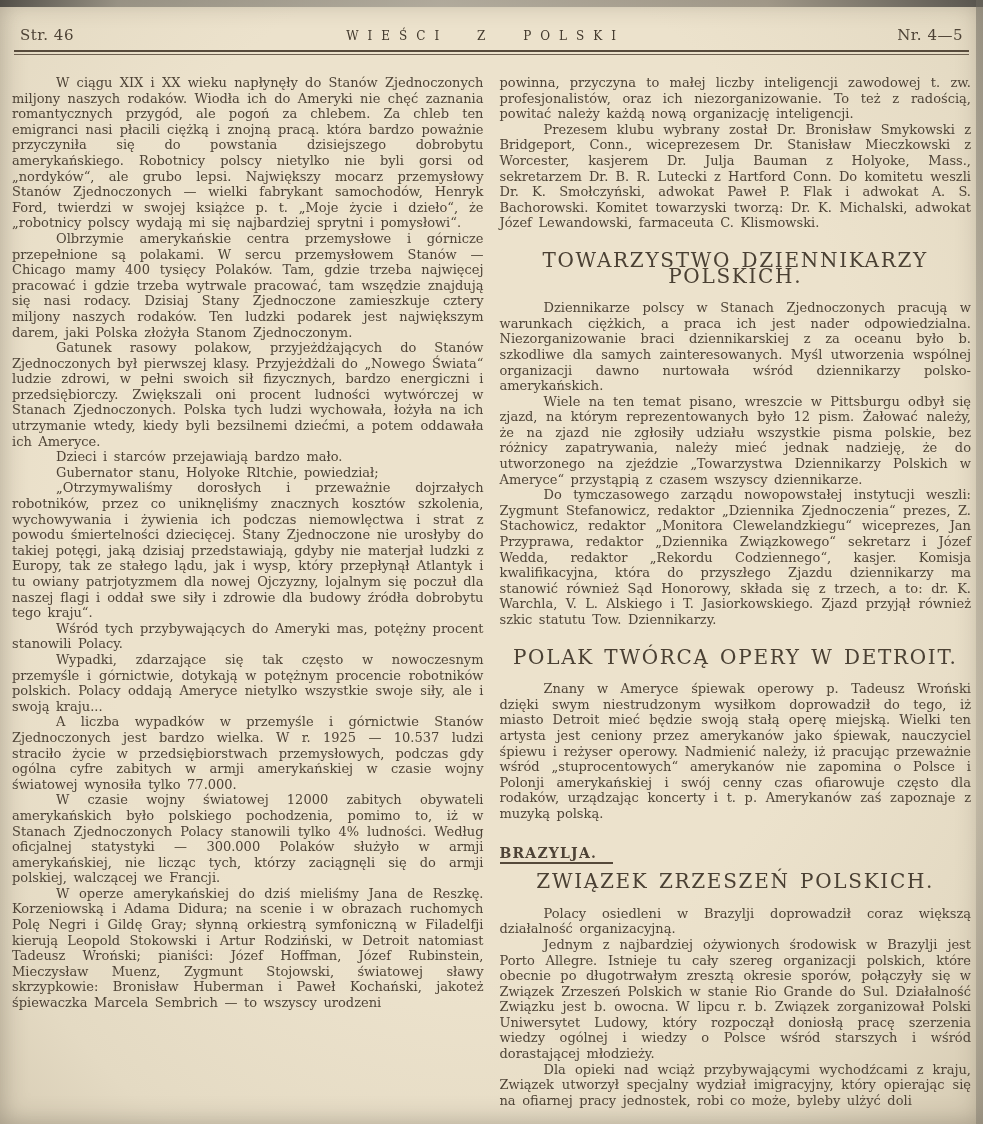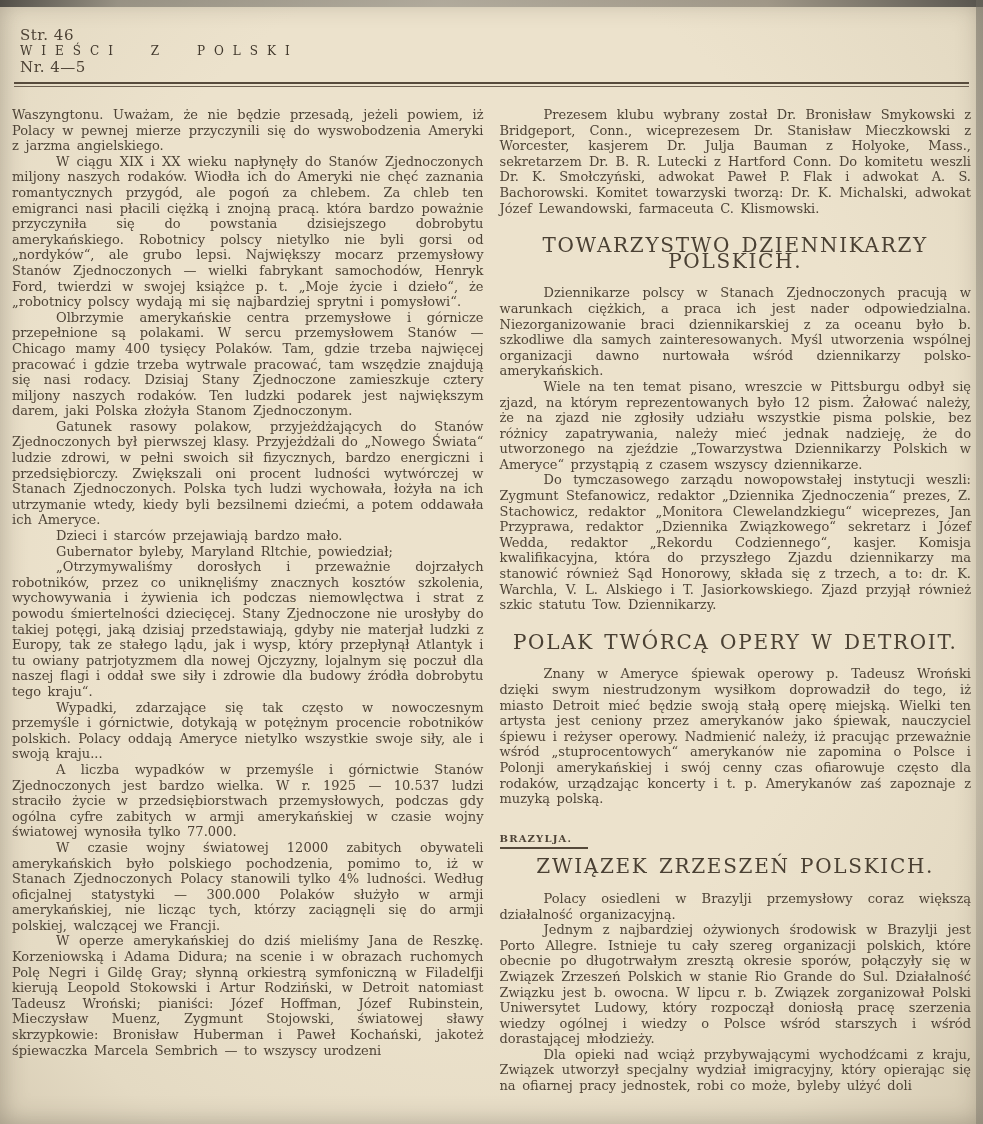--- a/index.html
+++ b/index.html
@@ -25,21 +25,20 @@
   }
   .scan-right{
     position:absolute;top:0;right:0;bottom:0;width:7px;
     background:linear-gradient(180deg,#6e6a60 0%,#9a correspond 0%, #9a9486 30%, #b3ab9a 70%, #827c6f 100%);
     background:linear-gradient(180deg,#6e6a60 0%,#9a9486 30%,#b3ab9a 70%,#827c6f 100%);
     opacity:.55;
   }
   .masthead{
     display:flex;justify-content:space-between;align-items:baseline;
     padding:0 8px 6px 8px;
-    flex-direction:column;
   }
   .page-no,.issue-no{font-size:15px;letter-spacing:.5px;}
   .title{
     font-size:12px;letter-spacing:9px;word-spacing:16px;
     color:#42392d;white-space:nowrap;
   }
   .rule{
     height:2px;border-top:2px solid #574b3c;border-bottom:1px solid #6e6151;
     margin:0 2px;
   }
@@ -51,21 +50,21 @@
     font-size:13px;line-height:15.6px;word-spacing:2.4px;
     text-rendering:optimizeLegibility;
   }
   .col p{margin:0;text-align:justify;text-indent:44px;}
   .col p.no-indent{text-indent:0;}
   .headline{
     margin:22px 0 16px;text-align:center;font-weight:normal;
     font-size:20px;letter-spacing:1.7px;color:#4a4033;
   }
   .kicker{
-    margin:24px 0 4px;font-size:10px;font-weight:bold;letter-spacing:1.2px;
+    margin:24px 0 4px;font-size:14px;font-weight:bold;letter-spacing:1.2px;
     width:fit-content;padding:0 16px 1px 0;border-bottom:2px solid #55493a;
   }
   .kicker + .headline{margin-top:10px;}
 </style>
 </head>
 <body>
 
 <div class="page">
   <div class="scan-top"></div>
   <div class="scan-right"></div>
@@ -73,40 +72,41 @@
   <div class="masthead">
     <span class="page-no">Str. 46</span>
     <span class="title">WIEŚCI Z POLSKI</span>
     <span class="issue-no">Nr. 4—5</span>
   </div>
 
   <div class="rule"></div>
 
   <div class="cols">
     <div class="col">
-        <p class="para no-indent">Waszyngtonu. Uważam, że nie będzie przesadą, jeżeli powiem, iż Polacy w pewnej mierze przyczynili się do wyswobodzenia Ameryki z jarzma angielskiego.</p>
         <p class="para">W ciągu XIX i XX wieku napłynęły do Stanów Zjednoczonych miljony naszych rodaków. Wiodła ich do Ameryki nie chęć zaznania romantycznych przygód, ale pogoń za chlebem. Za chleb ten emigranci nasi płacili ciężką i znojną pracą. która bardzo poważnie przyczyniła się do powstania dzisiejszego dobrobytu amerykańskiego. Robotnicy polscy nietylko nie byli gorsi od „nordyków“, ale grubo lepsi. Największy mocarz przemysłowy Stanów Zjednoczonych — wielki fabrykant samochodów, Henryk Ford, twierdzi w swojej książce p. t. „Moje życie i dzieło“, że „robotnicy polscy wydają mi się najbardziej sprytni i pomysłowi“.</p>
         <p class="para">Olbrzymie amerykańskie centra przemysłowe i górnicze przepełnione są polakami. W sercu przemysłowem Stanów — Chicago mamy 400 tysięcy Polaków. Tam, gdzie trzeba najwięcej pracować i gdzie trzeba wytrwale pracować, tam wszędzie znajdują się nasi rodacy. Dzisiaj Stany Zjednoczone zamieszkuje cztery miljony naszych rodaków. Ten ludzki podarek jest największym darem, jaki Polska złożyła Stanom Zjednoczonym.</p>
         <p class="para">Gatunek rasowy polakow, przyjeżdżających do Stanów Zjednoczonych był pierwszej klasy. Przyjeżdżali do „Nowego Świata“ ludzie zdrowi, w pełni swoich sił fizycznych, bardzo energiczni i przedsiębiorczy. Zwiększali oni procent ludności wytwórczej w Stanach Zjednoczonych. Polska tych ludzi wychowała, łożyła na ich utrzymanie wtedy, kiedy byli bezsilnemi dziećmi, a potem oddawała ich Ameryce.</p>
         <p class="para">Dzieci i starców przejawiają bardzo mało.</p>
-        <p class="para">Gubernator byleby, Maryland Rltchie, powiedział;</p>
+        <p class="para">Gubernator stanu, Holyoke Rltchie, powiedział;</p>
         <p class="para">„Otrzymywaliśmy dorosłych i przeważnie dojrzałych robotników, przez co uniknęliśmy znacznych kosztów szkolenia, wychowywania i żywienia ich podczas niemowlęctwa i strat z powodu śmiertelności dziecięcej. Stany Zjednoczone nie urosłyby do takiej potęgi, jaką dzisiaj przedstawiają, gdyby nie materjał ludzki z Europy, tak ze stałego lądu, jak i wysp, który przepłynął Atlantyk i tu owiany patrjotyzmem dla nowej Ojczyzny, lojalnym się poczuł dla naszej flagi i oddał swe siły i zdrowie dla budowy źródła dobrobytu tego kraju“.</p>
+        <p class="para">Wśród tych przybywających do Ameryki mas, potężny procent stanowili Polacy.</p>
         <p class="para">Wypadki, zdarzające się tak często w nowoczesnym przemyśle i górnictwie, dotykają w potężnym procencie robotników polskich. Polacy oddają Ameryce nietylko wszystkie swoje siły, ale i swoją kraju...</p>
         <p class="para">A liczba wypadków w przemyśle i górnictwie Stanów Zjednoczonych jest bardzo wielka. W r. 1925 — 10.537 ludzi straciło życie w przedsiębiorstwach przemysłowych, podczas gdy ogólna cyfre zabitych w armji amerykańskiej w czasie wojny światowej wynosiła tylko 77.000.</p>
         <p class="para">W czasie wojny światowej 12000 zabitych obywateli amerykańskich było polskiego pochodzenia, pomimo to, iż w Stanach Zjednoczonych Polacy stanowili tylko 4% ludności. Według oficjalnej statystyki — 300.000 Polaków służyło w armji amerykańskiej, nie licząc tych, którzy zaciągnęli się do armji polskiej, walczącej we Francji.</p>
         <p class="para">W operze amerykańskiej do dziś mieliśmy Jana de Reszkę. Korzeniowską i Adama Didura; na scenie i w obrazach ruchomych Polę Negri i Gildę Gray; słynną orkiestrą symfoniczną w Filadelfji kierują Leopold Stokowski i Artur Rodziński, w Detroit natomiast Tadeusz Wroński; pianiści: Józef Hoffman, Józef Rubinstein, Mieczysław Muenz, Zygmunt Stojowski, światowej sławy skrzypkowie: Bronisław Huberman i Paweł Kochański, jakoteż śpiewaczka Marcela Sembrich — to wszyscy urodzeni</p>
       </div>
     <div class="col">
+        <p class="para no-indent">powinna, przyczyna to małej liczby inteligencji zawodowej t. zw. profesjonalistów, oraz ich niezorganizowanie. To też z radością, powitać należy każdą nową organizację inteligencji.</p>
         <p class="para">Prezesem klubu wybrany został Dr. Bronisław Smykowski z Bridgeport, Conn., wiceprezesem Dr. Stanisław Mieczkowski z Worcester, kasjerem Dr. Julja Bauman z Holyoke, Mass., sekretarzem Dr. B. R. Lutecki z Hartford Conn. Do komitetu weszli Dr. K. Smołczyński, adwokat Paweł P. Flak i adwokat A. S. Bachorowski. Komitet towarzyski tworzą: Dr. K. Michalski, adwokat Józef Lewandowski, farmaceuta C. Klismowski.</p>
         <h3 class="headline">TOWARZYSTWO DZIENNIKARZY POLSKICH.</h3>
         <p class="para">Dziennikarze polscy w Stanach Zjednoczonych pracują w warunkach ciężkich, a praca ich jest nader odpowiedzialna. Niezorganizowanie braci dziennikarskiej z za oceanu było b. szkodliwe dla samych zainteresowanych. Myśl utworzenia wspólnej organizacji dawno nurtowała wśród dziennikarzy polsko-amerykańskich.</p>
         <p class="para">Wiele na ten temat pisano, wreszcie w Pittsburgu odbył się zjazd, na którym reprezentowanych było 12 pism. Żałować należy, że na zjazd nie zgłosiły udziału wszystkie pisma polskie, bez różnicy zapatrywania, należy mieć jednak nadzieję, że do utworzonego na zjeździe „Towarzystwa Dziennikarzy Polskich w Ameryce“ przystąpią z czasem wszyscy dziennikarze.</p>
         <p class="para">Do tymczasowego zarządu nowopowstałej instytucji weszli: Zygmunt Stefanowicz, redaktor „Dziennika Zjednoczenia“ prezes, Z. Stachowicz, redaktor „Monitora Clewelandzkiegu“ wiceprezes, Jan Przyprawa, redaktor „Dziennika Związkowego“ sekretarz i Józef Wedda, redaktor „Rekordu Codziennego“, kasjer. Komisja kwalifikacyjna, która do przyszłego Zjazdu dziennikarzy ma stanowić również Sąd Honorowy, składa się z trzech, a to: dr. K. Warchla, V. L. Alskiego i T. Jasiorkowskiego. Zjazd przyjął również szkic statutu Tow. Dziennikarzy.</p>
         <h3 class="headline">POLAK TWÓRCĄ OPERY W DETROIT.</h3>
         <p class="para">Znany w Ameryce śpiewak operowy p. Tadeusz Wroński dzięki swym niestrudzonym wysiłkom doprowadził do tego, iż miasto Detroit mieć będzie swoją stałą operę miejską. Wielki ten artysta jest ceniony przez amerykanów jako śpiewak, nauczyciel śpiewu i reżyser operowy. Nadmienić należy, iż pracując przeważnie wśród „stuprocentowych“ amerykanów nie zapomina o Polsce i Polonji amerykańskiej i swój cenny czas ofiarowuje często dla rodaków, urządzając koncerty i t. p. Amerykanów zaś zapoznaje z muzyką polską.</p>
         <h3 class="kicker">BRAZYLJA.</h3>
         <h3 class="headline">ZWIĄZEK ZRZESZEŃ POLSKICH.</h3>
-        <p class="para">Polacy osiedleni w Brazylji przemysłowy coraz większą działalność organizacyjną.</p>
+        <p class="para">Polacy osiedleni w Brazylji doprowadził coraz większą działalność organizacyjną.</p>
         <p class="para">Jednym z najbardziej ożywionych środowisk w Brazylji jest Porto Allegre. Istnieje tu cały szereg organizacji polskich, które obecnie po długotrwałym zresztą okresie sporów, połączyły się w Związek Zrzeszeń Polskich w stanie Rio Grande do Sul. Działalność Związku jest b. owocna. W lipcu r. b. Związek zorganizował Polski Uniwersytet Ludowy, który rozpoczął doniosłą pracę szerzenia wiedzy ogólnej i wiedzy o Polsce wśród starszych i wśród dorastającej młodzieży.</p>
         <p class="para">Dla opieki nad wciąż przybywającymi wychodźcami z kraju, Związek utworzył specjalny wydział imigracyjny, który opierając się na ofiarnej pracy jednostek, robi co może, byleby ulżyć doli</p>
       </div>
   </div>
 </div>
 
 </body></html>

